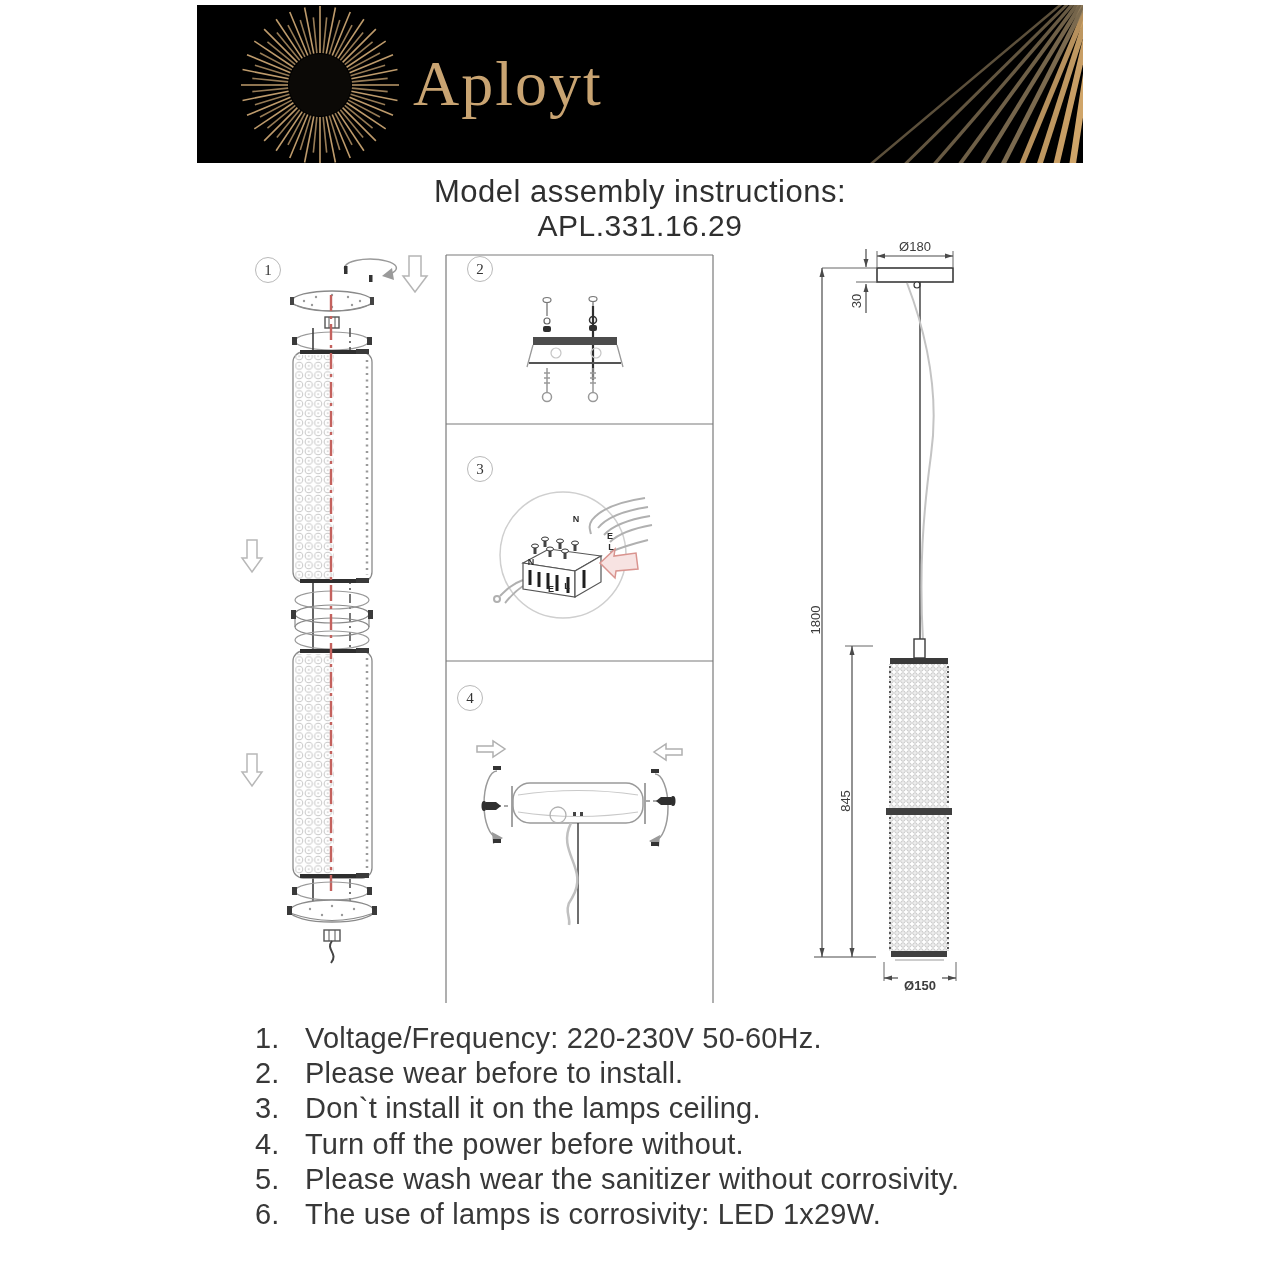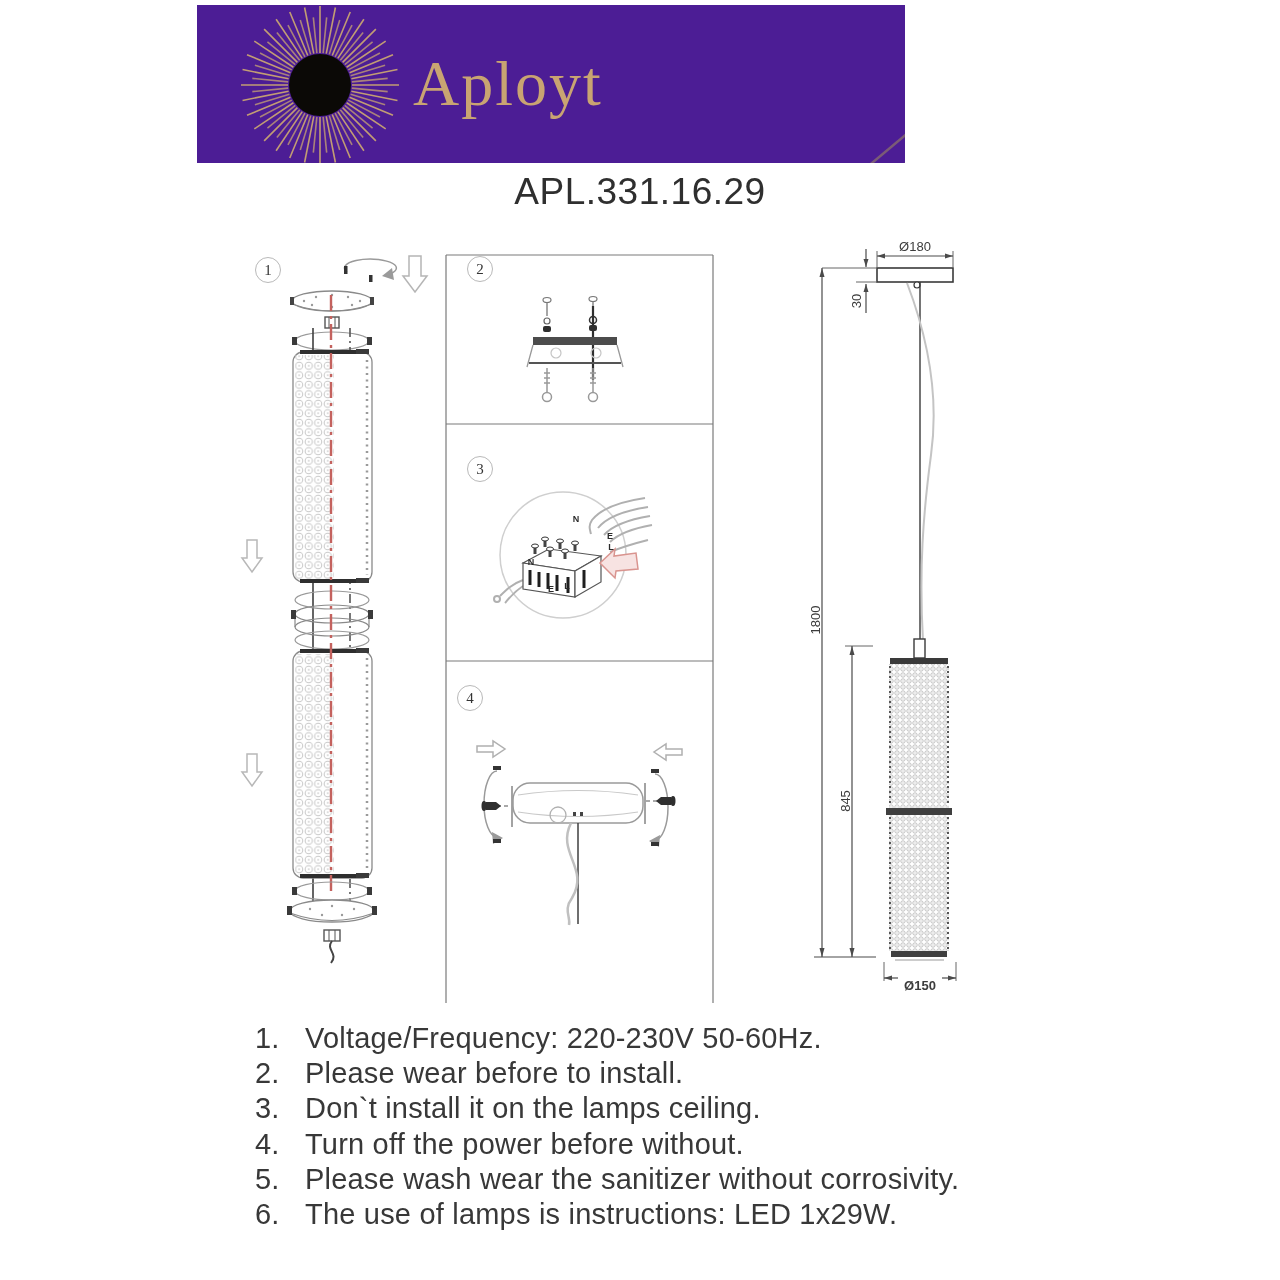--- a/index.html
+++ b/index.html
@@ -1,27 +1,27 @@
 <!DOCTYPE html>
 <html><head>
 <meta charset="utf-8">
 <style>
   html,body{margin:0;padding:0;background:#ffffff;}
   body{width:1280px;height:1280px;position:relative;font-family:"Liberation Sans",sans-serif;overflow:hidden;}
 
   
-  .banner{position:absolute;left:197px;top:5px;width:708px;height:158px;background:#4c1d95;overflow:hidden;}
+  .banner{position:absolute;left:197px;top:5px;width:886px;height:158px;background:#000000;overflow:hidden;}
   .banner svg{position:absolute;left:0;top:0;}
   .brand{position:absolute;left:216px;top:34px;font-family:"Liberation Serif",serif;
          font-size:64px;font-weight:400;color:#C9A472;letter-spacing:2px;line-height:90px;}
 
   
   .title-block{position:absolute;left:0;top:175px;width:100%;text-align:center;color:#2f2f2f;}
   .title-line1{font-size:31px;line-height:34px;letter-spacing:0.5px;}
-  .title-line2{font-size:37px;line-height:33px;letter-spacing:0.5px;}
+  .title-line2{font-size:30px;line-height:33px;letter-spacing:0.5px;}
 
   
   .diagram{position:absolute;left:0;top:245px;width:1280px;height:780px;}
 
   
   .step-badge{position:absolute;width:26px;height:26px;border:1.5px solid #b9b9b9;border-radius:50%;
               display:flex;align-items:center;justify-content:center;
               font-family:"Liberation Serif",serif;font-size:15px;color:#333;box-sizing:border-box;background:transparent;}
 
   
@@ -120,20 +120,21 @@
         <line x1="905" y1="-35" x2="565.2212859251451" y2="358.63742893891333" stroke="#9A8563" stroke-width="3.40" opacity="0.68"></line>
         <line x1="905" y1="-35" x2="534.7464560846818" y2="330.11958755748435" stroke="#9A8563" stroke-width="2.95" opacity="0.64"></line>
         <line x1="905" y1="-35" x2="506.6568895781315" y2="299.2495570370005" stroke="#9A8563" stroke-width="2.50" opacity="0.60"></line>
       </g>
     <circle cx="123" cy="80" r="31" fill="#0B0906"></circle>
   </svg>
   <span class="brand">Aployt</span>
 </div>
 
 <div class="title-block">
+  <div class="title-line1">Model assembly instructions:</div>
   <div class="title-line2">APL.331.16.29</div>
 </div>
 
 <svg class="diagram" viewBox="0 245 1280 780">
   <defs>
     <pattern id="pcirc" width="9.5" height="9.5" patternUnits="userSpaceOnUse">
       <circle cx="4.7" cy="4.7" r="3.6" fill="none" stroke="#c6c6c6" stroke-width="1"></circle>
       <circle cx="4.7" cy="4.7" r="1" fill="#d4d4d4"></circle>
     </pattern>
     <pattern id="pcirc2" width="6" height="6" patternUnits="userSpaceOnUse">
@@ -441,15 +442,15 @@
   <div class="instr-row">
     <span class="instr-num">4.</span>
     <span class="instr-text">Turn off the power before without.</span>
   </div>
   <div class="instr-row">
     <span class="instr-num">5.</span>
     <span class="instr-text">Please wash wear the sanitizer without corrosivity.</span>
   </div>
   <div class="instr-row">
     <span class="instr-num">6.</span>
-    <span class="instr-text">The use of lamps is instructions: LED 1x29W.</span>
+    <span class="instr-text">The use of lamps is corrosivity: LED 1x29W.</span>
   </div>
 </div>
 
 </body></html>

